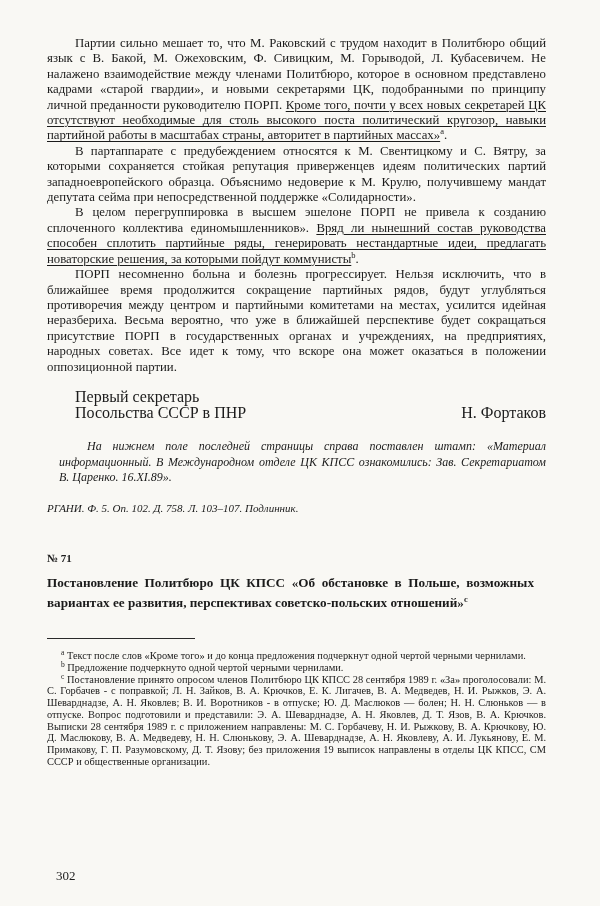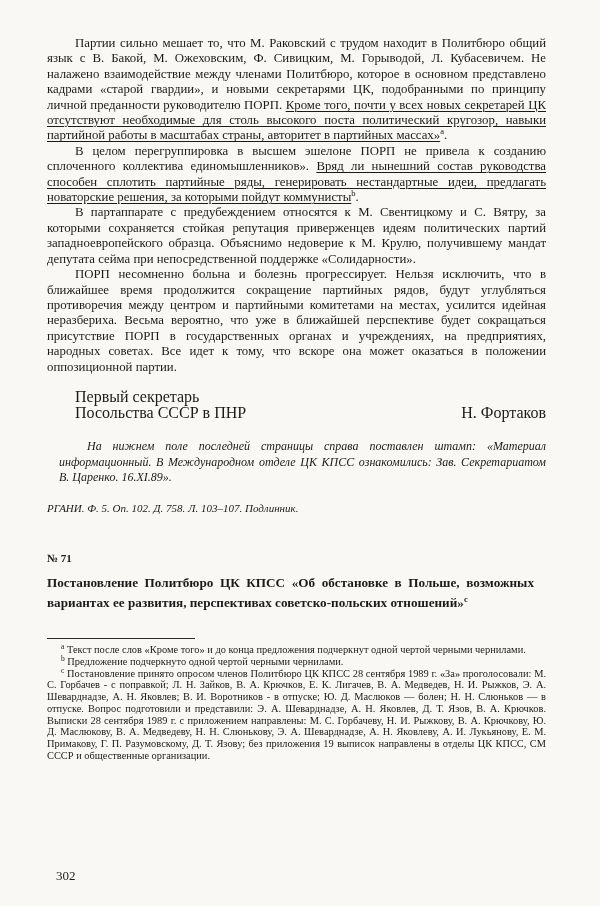--- a/index.html
+++ b/index.html
@@ -55,21 +55,21 @@
     line-height: 19.5px;
     text-align: justify;
   }
   .fn-sep {
     margin: 26px 0 0 0;
     width: 148px;
     border: 0;
     border-top: 1px solid #2a2a2a;
     height: 0;
   }
-  .footnotes { margin-top: 5px; }
+  .footnotes { margin-top: 11px; }
   .fn {
     margin: 0;
     text-align: justify;
     text-indent: 14px;
     font-size: 10.4px;
     line-height: 11.7px;
   }
   .fn sup { font-size: 7.5px; line-height: 0; }
   .page-number {
     position: absolute;
@@ -78,23 +78,23 @@
     font-size: 13px;
   }
 </style>
 </head>
 <body>
 
 <div class="page">
 
   <p class="para"><span>Партии сильно мешает то, что М. Раковский с трудом находит в Политбюро общий язык с В. Бакой, М. Ожеховским, Ф. Сивицким, М. Горыводой, Л. Кубасевичем. Не налажено взаимодействие между членами Политбюро, которое в основном представлено кадрами «старой гвардии», и новыми секретарями ЦК, подобранными по принципу личной преданности руководителю ПОРП. </span><span class="u">Кроме того, почти у всех новых секретарей ЦК отсутствуют необходимые для столь высокого поста политический кругозор, навыки партийной работы в масштабах страны, авторитет в партийных массах»</span><sup class="fnref">a</sup><span>.</span></p>
 
+  <p class="para">В партаппарате с предубеждением относятся к М. Свентицкому и С. Вятру, за которыми сохраняется стойкая репутация приверженцев идеям политических партий западноевропейского образца. Объяснимо недоверие к М. Крулю, получившему мандат депутата сейма при непосредственной поддержке «Солидарности».</p>
+
   <p class="para"><span>В целом перегруппировка в высшем эшелоне ПОРП не привела к созданию сплоченного коллектива единомышленников». </span><span class="u">Вряд ли нынешний состав руководства способен сплотить партийные ряды, генерировать нестандартные идеи, предлагать новаторские решения, за которыми пойдут коммунисты</span><sup class="fnref">b</sup><span>.</span></p>
-
-  <p class="para">В партаппарате с предубеждением относятся к М. Свентицкому и С. Вятру, за которыми сохраняется стойкая репутация приверженцев идеям политических партий западноевропейского образца. Объяснимо недоверие к М. Крулю, получившему мандат депутата сейма при непосредственной поддержке «Солидарности».</p>
 
   <p class="para">ПОРП несомненно больна и болезнь прогрессирует. Нельзя исключить, что в ближайшее время продолжится сокращение партийных рядов, будут углубляться противоречия между центром и партийными комитетами на местах, усилится идейная неразбериха. Весьма вероятно, что уже в ближайшей перспективе будет сокращаться присутствие ПОРП в государственных органах и учреждениях, на предприятиях, народных советах. Все идет к тому, что вскоре она может оказаться в положении оппозиционной партии.</p>
 
   <div class="sig">
     <div class="indent">Первый секретарь</div>
     <div class="sig-row">
       <span class="indent">Посольства СССР в ПНР</span>
       <span>Н. Фортаков</span>
     </div>
   </div>

